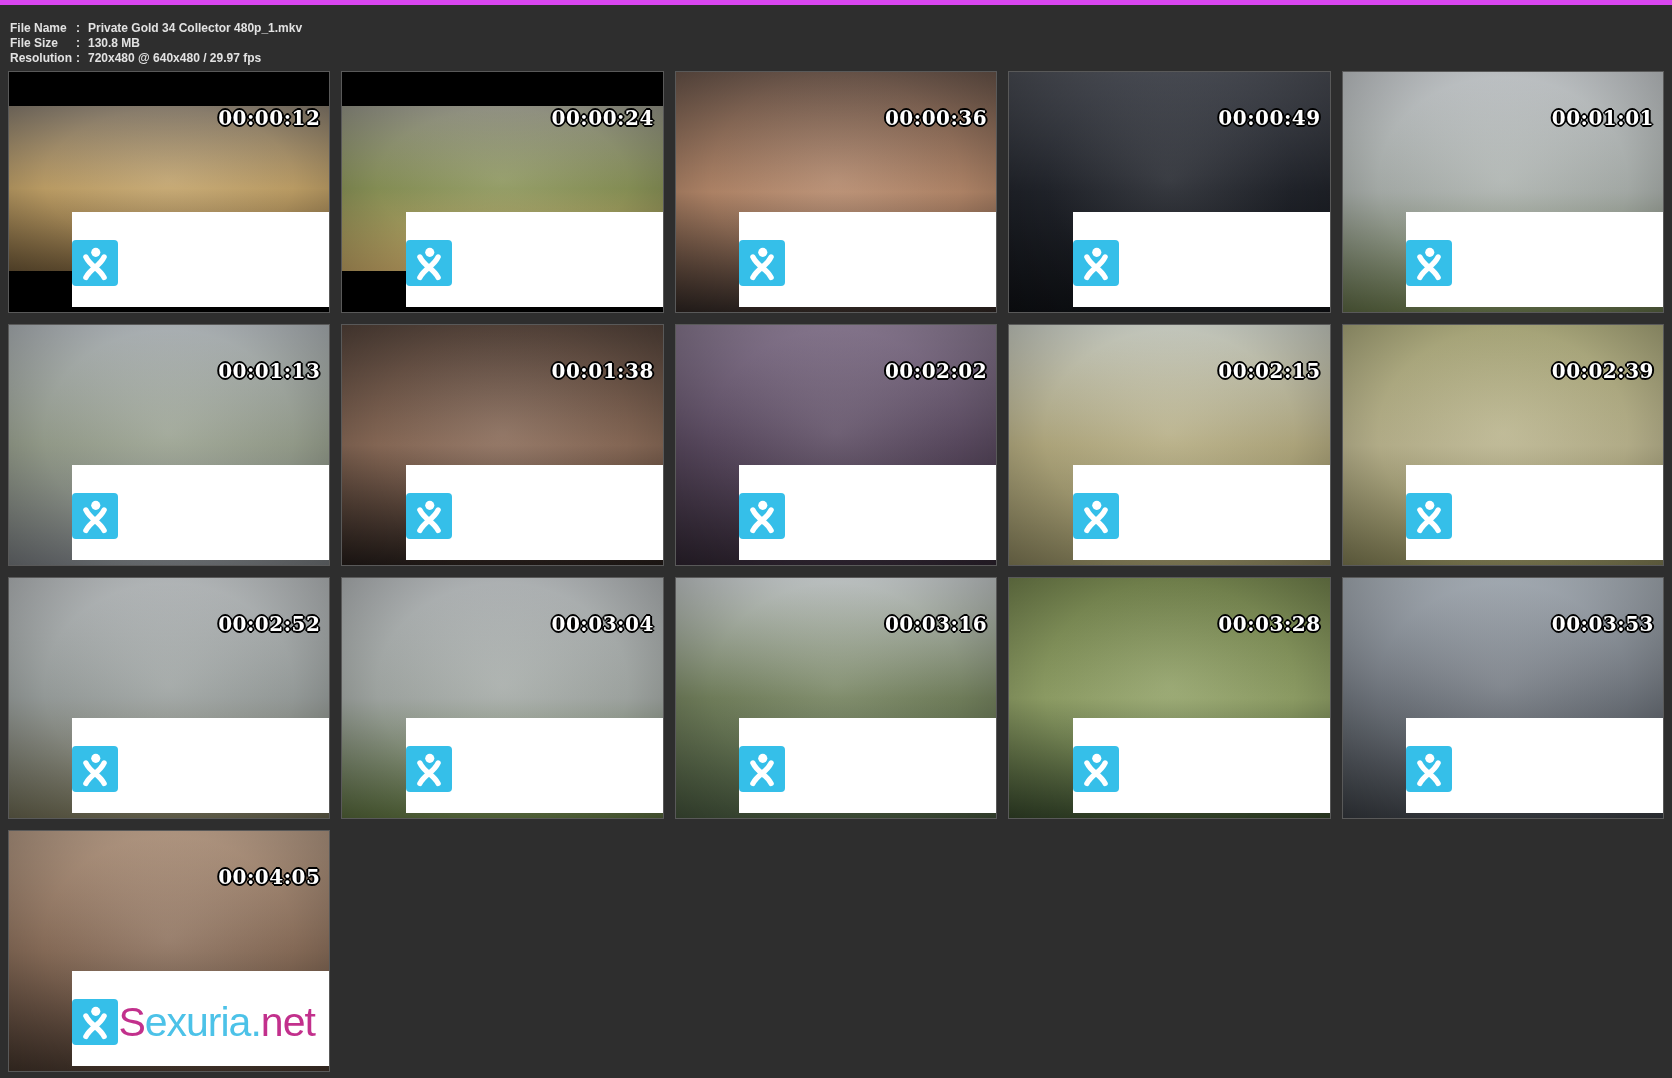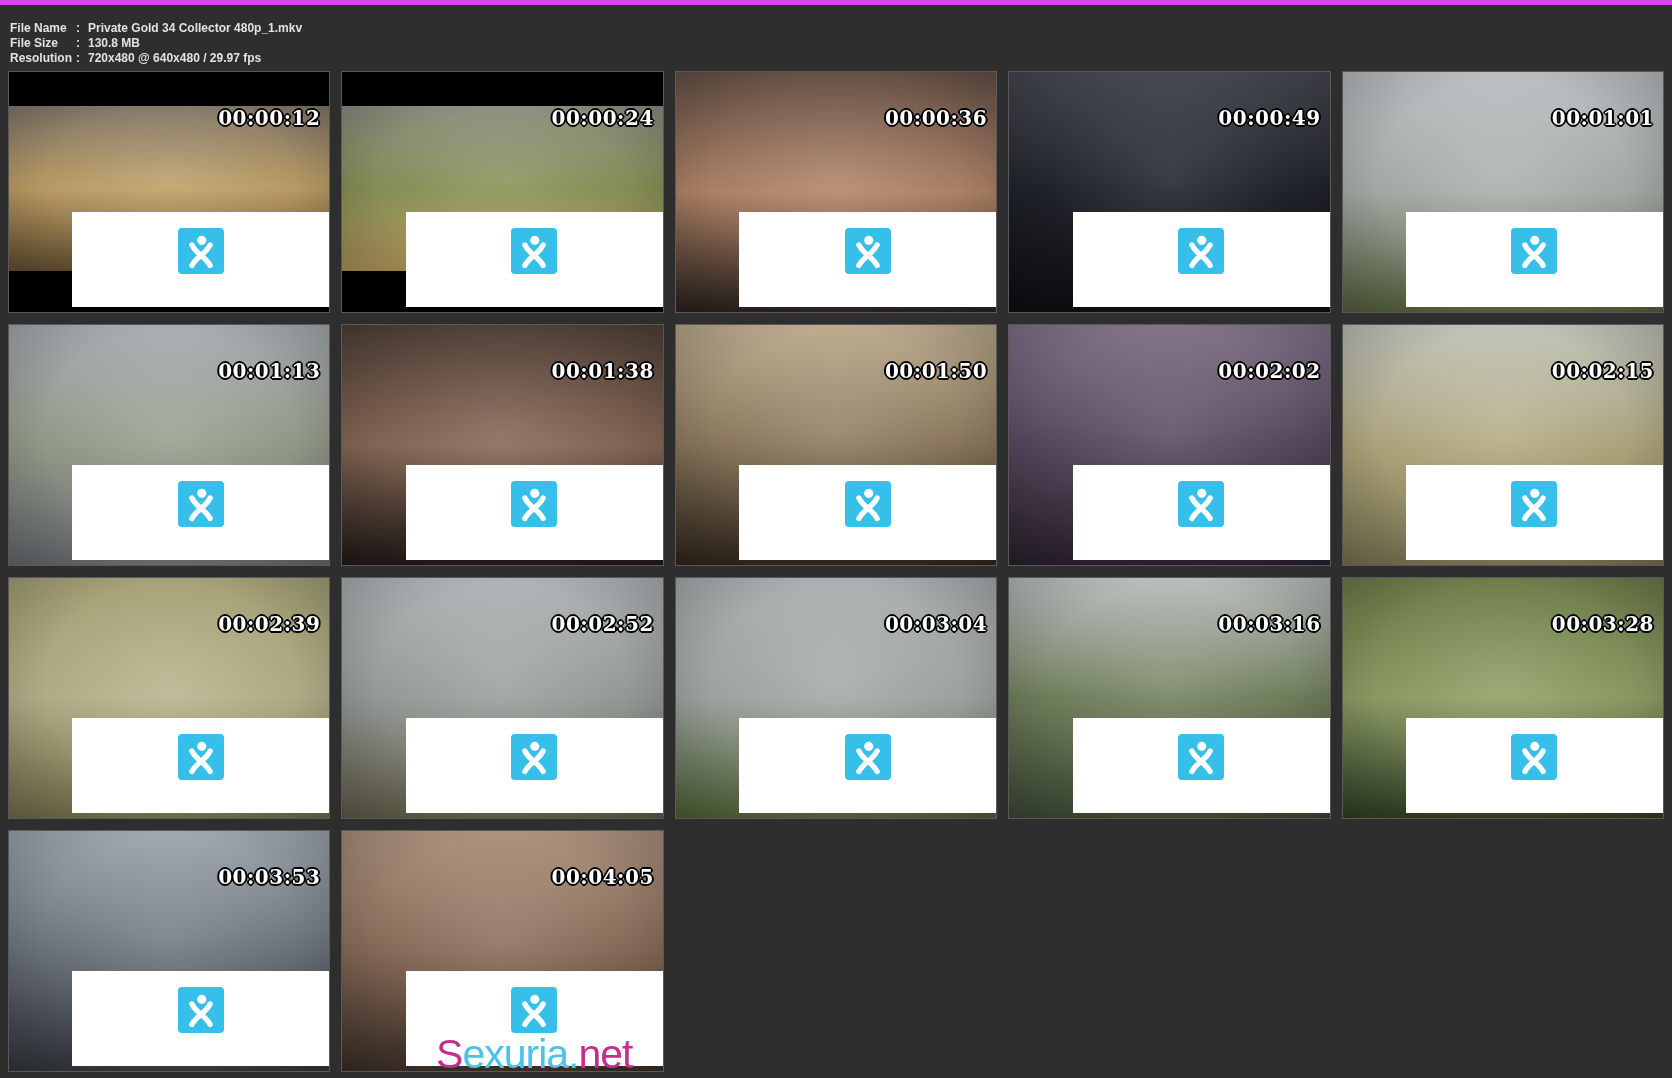--- a/index.html
+++ b/index.html
@@ -32,22 +32,22 @@
     position:absolute;top:6px;right:9px;
     font-family:"DejaVu Serif",serif;font-weight:bold;font-size:20px;
     letter-spacing:.5px;color:#fff;
     text-shadow:-2px 0 #000,2px 0 #000,0 -2px #000,0 2px #000,
                 -1px -1px #000,1px 1px #000,1px -1px #000,-1px 1px #000;
     margin-top:28px;
   }
   
   .wm{
     position:absolute;right:0;bottom:5px;width:257px;height:95px;
-    background:#fff;box-sizing:border-box;padding-top:16px;
-    display:flex;flex-direction:column;align-items:center;
+    background:#fff;box-sizing:border-box;padding-top:6px;
+    display:flex;flex-direction:row;align-items:center;
   }
   .wm-icon{
     width:46px;height:46px;background:#35bfe9;border-radius:4px;
     display:flex;align-items:center;justify-content:center;flex:0 0 auto;
   }
   .wm-text{
     font-size:41px;line-height:42px;letter-spacing:-1px;
     font-family:"Liberation Sans",sans-serif;white-space:nowrap;
   }
 </style>
@@ -155,34 +155,20 @@
         <svg width="38" height="38" viewBox="0 0 50 50" aria-hidden="true">
           <circle cx="26" cy="11" r="6" fill="#fff"></circle>
           <path d="M13 44 C20 31 31 30 37 17" stroke="#fff" stroke-width="7" fill="none" stroke-linecap="round"></path>
           <path d="M37 44 C30 31 19 30 13 17" stroke="#fff" stroke-width="7" fill="none" stroke-linecap="round"></path>
         </svg>
       </div>
       <div class="wm-text"></div>
     </div>
   </div>
       <div class="cell">
-    <div class="frame" style="background: linear-gradient(rgb(200, 182, 152), rgb(142, 122, 94), rgb(53, 42, 32));"></div>
-    <div class="ts">00:01:50</div>
-    <div class="wm" hidden="">
-      <div class="wm-icon">
-        <svg width="38" height="38" viewBox="0 0 50 50" aria-hidden="true">
-          <circle cx="26" cy="11" r="6" fill="#fff"></circle>
-          <path d="M13 44 C20 31 31 30 37 17" stroke="#fff" stroke-width="7" fill="none" stroke-linecap="round"></path>
-          <path d="M37 44 C30 31 19 30 13 17" stroke="#fff" stroke-width="7" fill="none" stroke-linecap="round"></path>
-        </svg>
-      </div>
-      <div class="wm-text"></div>
-    </div>
-  </div>
-      <div class="cell">
     <div class="frame" style="background: linear-gradient(rgb(138, 122, 146), rgb(90, 74, 96), rgb(46, 36, 48));"></div>
     <div class="ts">00:02:02</div>
     <div class="wm" hidden="">
       <div class="wm-icon">
         <svg width="38" height="38" viewBox="0 0 50 50" aria-hidden="true">
           <circle cx="26" cy="11" r="6" fill="#fff"></circle>
           <path d="M13 44 C20 31 31 30 37 17" stroke="#fff" stroke-width="7" fill="none" stroke-linecap="round"></path>
           <path d="M37 44 C30 31 19 30 13 17" stroke="#fff" stroke-width="7" fill="none" stroke-linecap="round"></path>
         </svg>
       </div>

